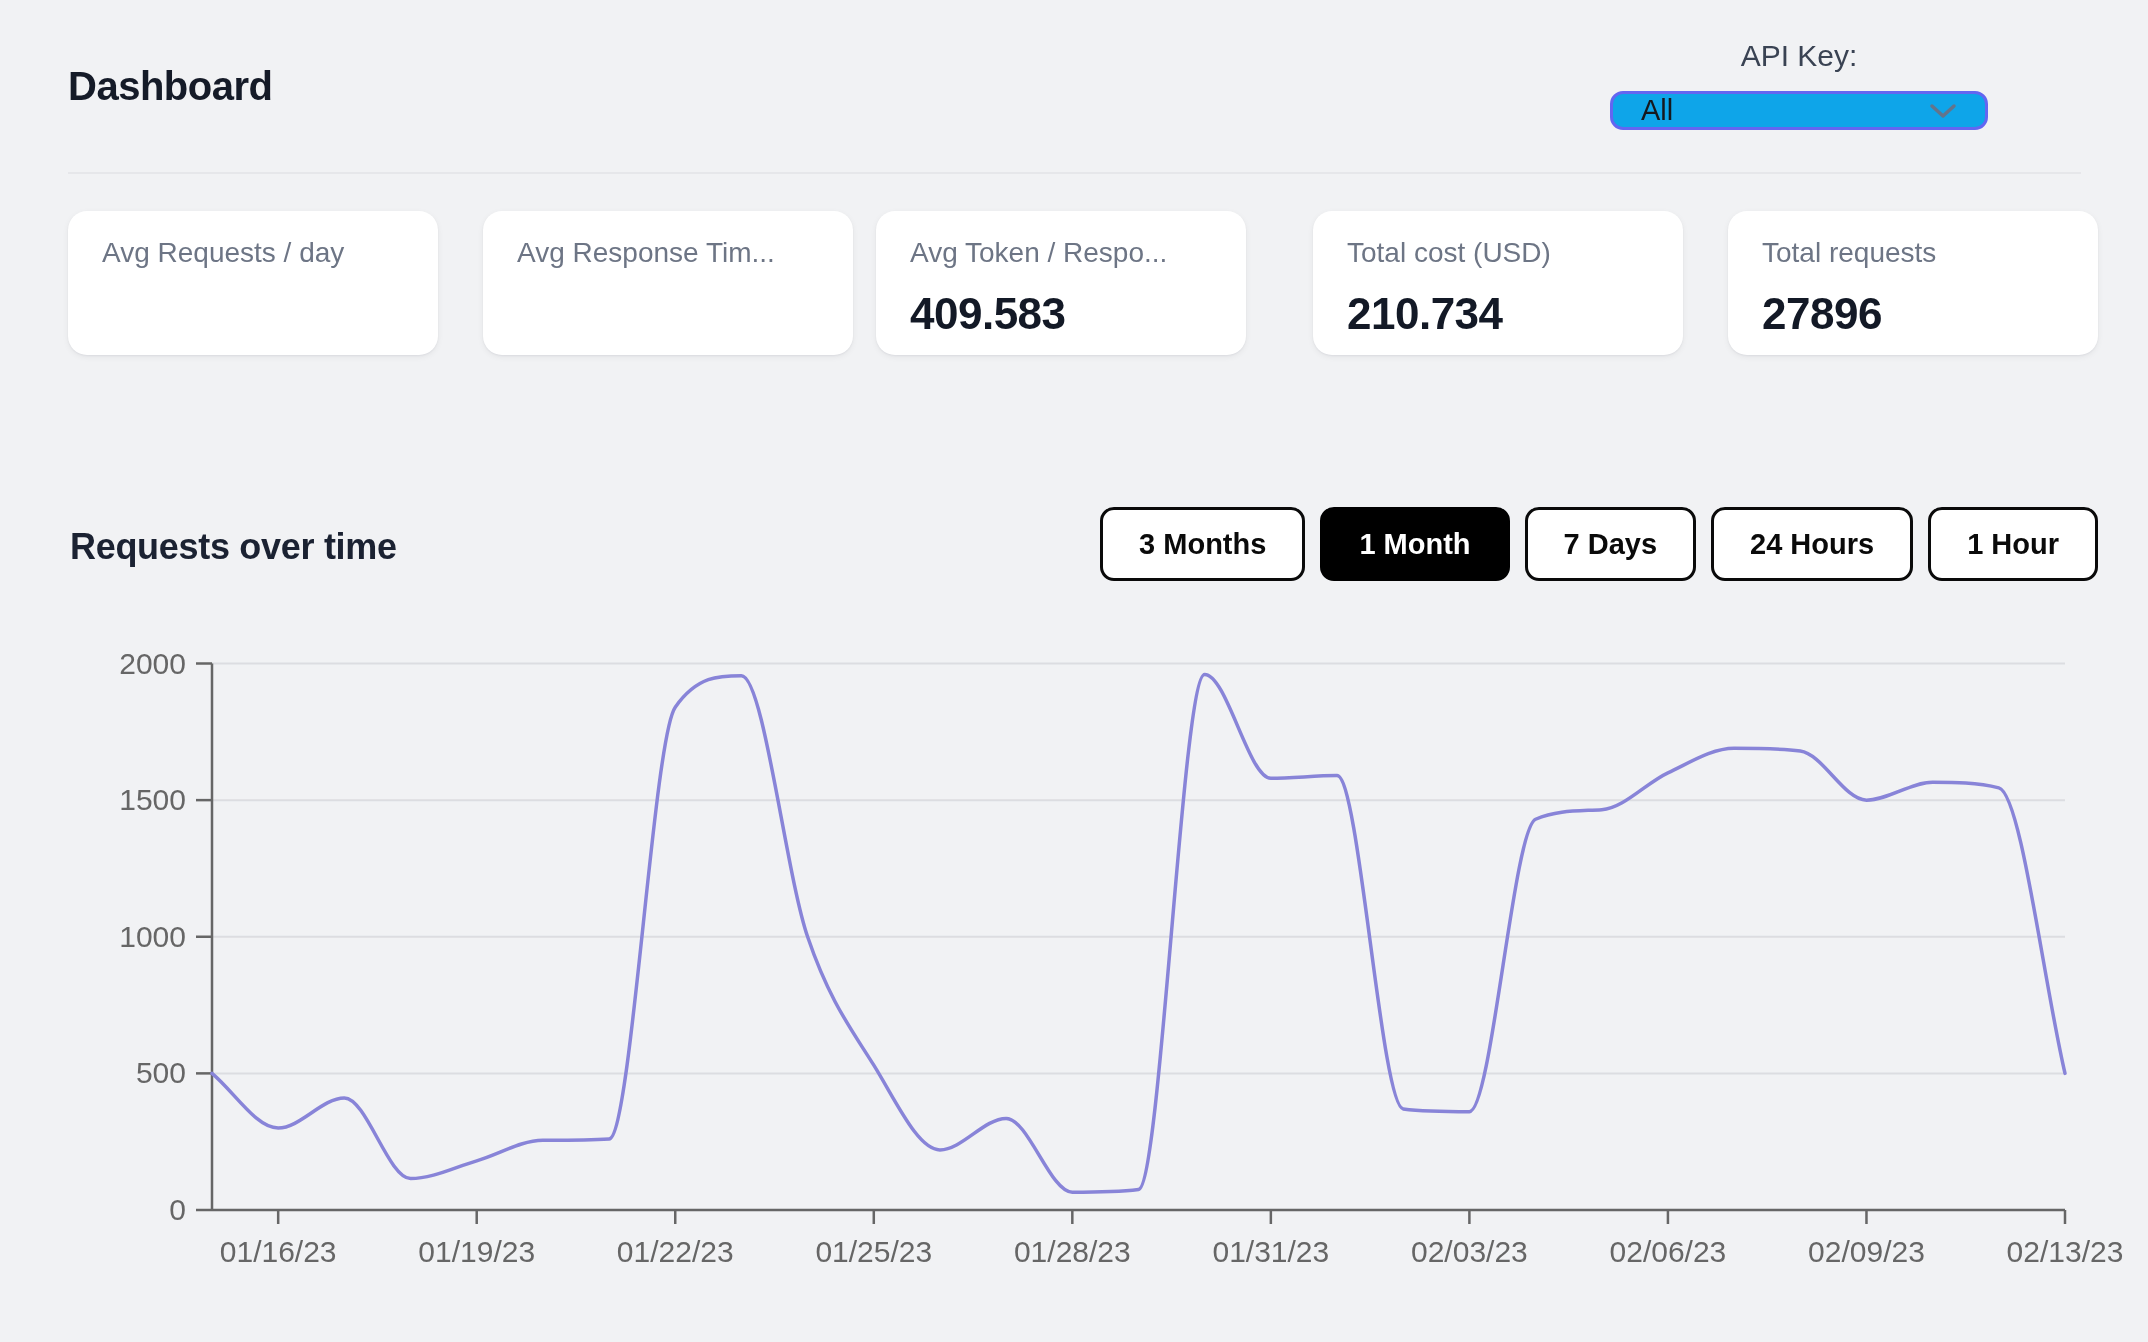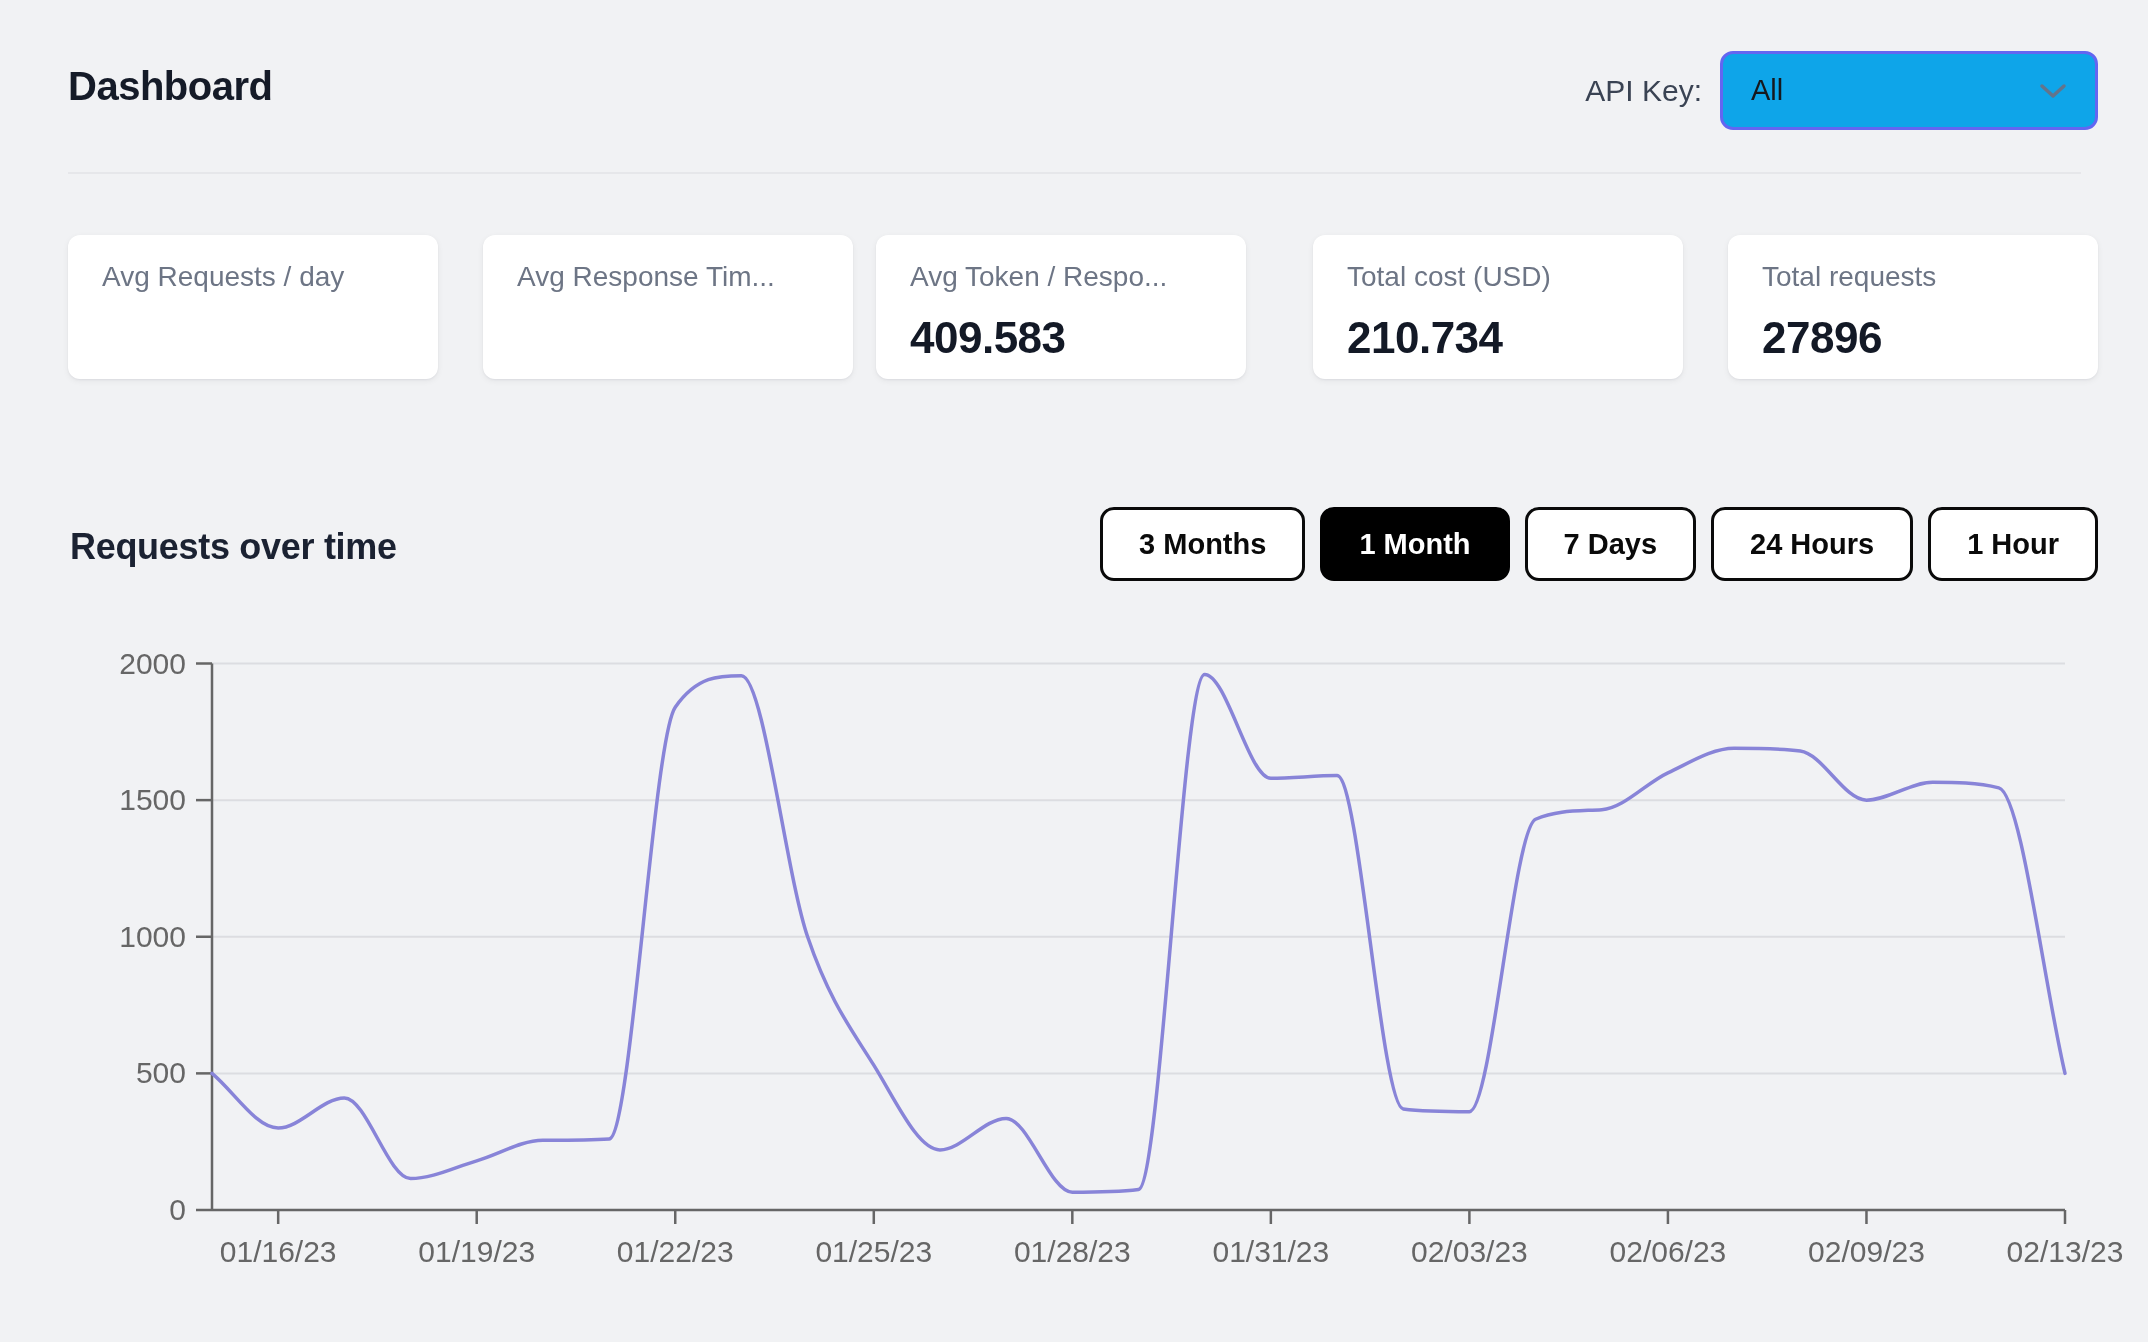--- a/index.html
+++ b/index.html
@@ -8,40 +8,39 @@
     background:#f1f2f4;
     font-family:"Liberation Sans","DejaVu Sans",sans-serif;
     -webkit-font-smoothing:antialiased;
   }
   .page-title{
     position:absolute;left:68px;top:64px;
     font-size:40px;font-weight:700;color:#151b28;letter-spacing:-0.5px;
   }
   .apikey-row{
     position:absolute;top:51px;left:1500px;right:50px;height:79px;
-    display:flex;align-items:center;justify-content:flex-end;gap:18px;
+    display:flex;align-items:center;justify-content:flex-end;gap:18px;flex-direction:column;
   }
   .apikey-label{font-size:30px;color:#3a4353;}
   .apikey-select{
     width:378px;height:79px;box-sizing:border-box;
     background:#0ea5e9;border:3px solid #6366f1;border-radius:13px;
     display:flex;align-items:center;justify-content:space-between;
     padding:0 28px;cursor:pointer;
   }
   .apikey-select .value{font-size:29px;color:#16181d;}
   .divider{
     position:absolute;left:68px;top:172px;width:2013px;height:0;
     border-top:2px solid #e6e7ea;
   }
   .stat-card{
     position:absolute;top:211px;width:370px;height:144px;box-sizing:border-box;
-    background:#ffffff;border-radius:12px;
+    background:#ffffff;border-radius:19px;
     box-shadow:0 1px 2px rgba(16,24,40,.05),0 2px 6px rgba(16,24,40,.06);
     padding:26px 34px;
-    margin-top:24px;
   }
   .stat-label{
     font-size:28px;font-weight:500;color:#6d7585;
     white-space:nowrap;overflow:hidden;
   }
   .stat-value{
     margin-top:20px;font-size:44px;font-weight:700;color:#131926;letter-spacing:-0.5px;
   }
   .section-title{
     position:absolute;left:70px;top:526px;

